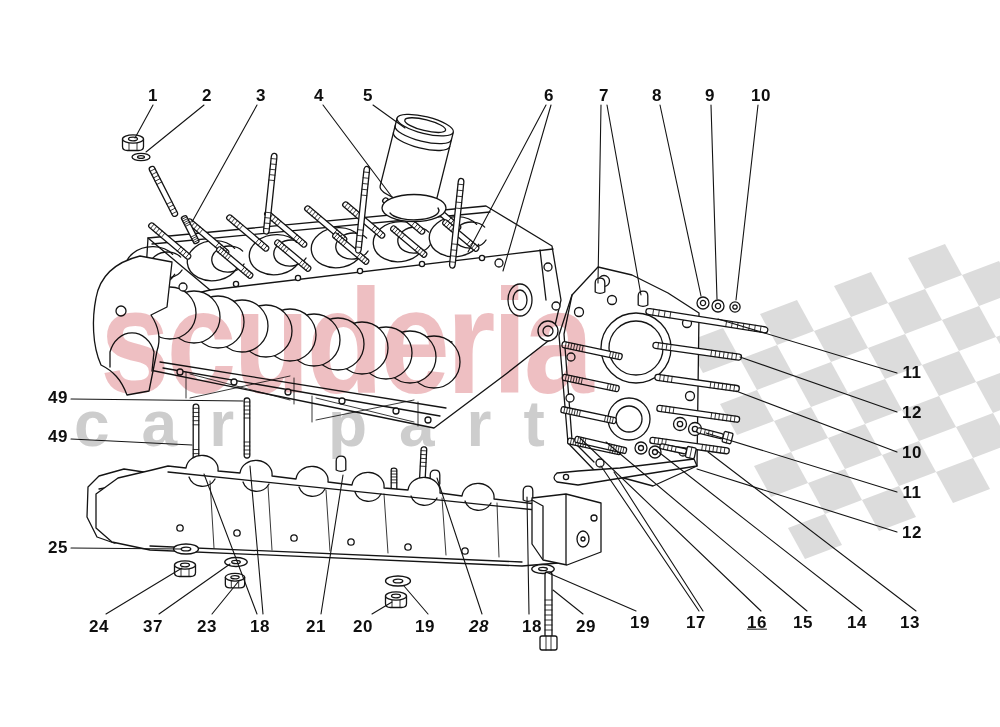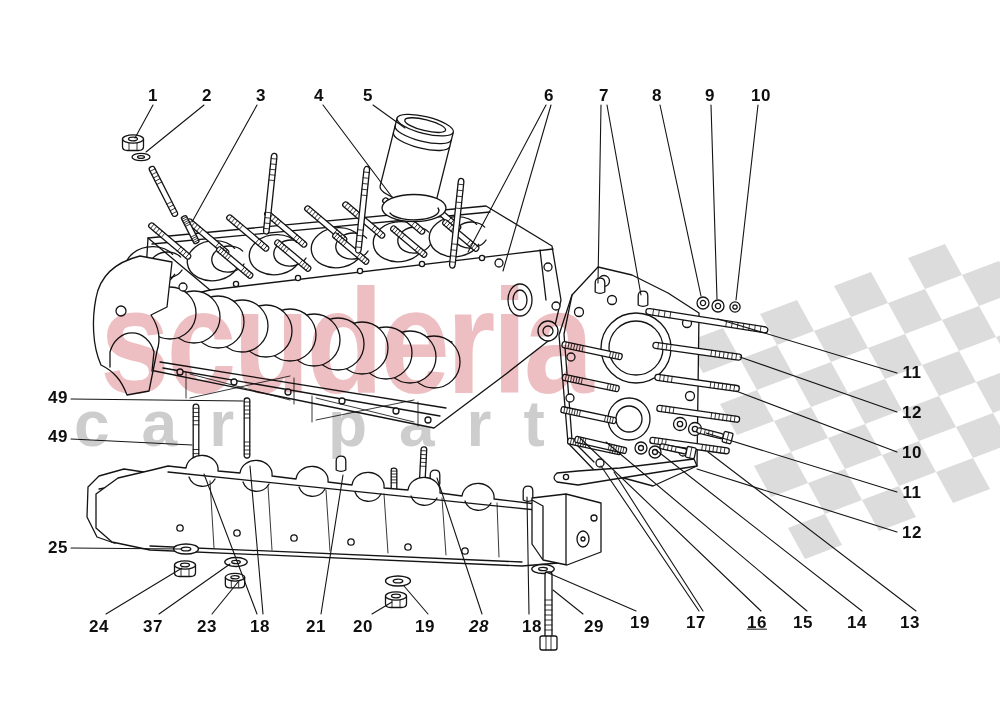--- a/index.html
+++ b/index.html
@@ -344,21 +344,21 @@
       <div class="co" style="left: 912px; top: 413px;">12</div>
       <div class="co" style="left: 912px; top: 453px;">10</div>
       <div class="co" style="left: 912px; top: 493px;">11</div>
       <div class="co" style="left: 912px; top: 533px;">12</div>
       <div class="co" style="left: 910px; top: 623px;">13</div>
       <div class="co" style="left: 857px; top: 623px;">14</div>
       <div class="co" style="left: 803px; top: 623px;">15</div>
       <div class="co" style="left: 757px; top: 623px; text-decoration: underline;">16</div>
       <div class="co" style="left: 696px; top: 623px;">17</div>
       <div class="co" style="left: 640px; top: 623px;">19</div>
-      <div class="co" style="left: 586px; top: 627px; margin-left: 8px;">29</div>
+      <div class="co" style="left: 586px; top: 627px;">29</div>
       <div class="co" style="left: 532px; top: 627px;">18</div>
       <div class="co" style="left: 479px; top: 627px; font-style: italic;">28</div>
       <div class="co" style="left: 425px; top: 627px;">19</div>
       <div class="co" style="left: 363px; top: 627px;">20</div>
       <div class="co" style="left: 316px; top: 627px;">21</div>
       <div class="co" style="left: 260px; top: 627px;">18</div>
       <div class="co" style="left: 207px; top: 627px;">23</div>
       <div class="co" style="left: 153px; top: 627px;">37</div>
       <div class="co" style="left: 99px; top: 627px;">24</div>
       <div class="co" style="left: 58px; top: 548px;">25</div>

